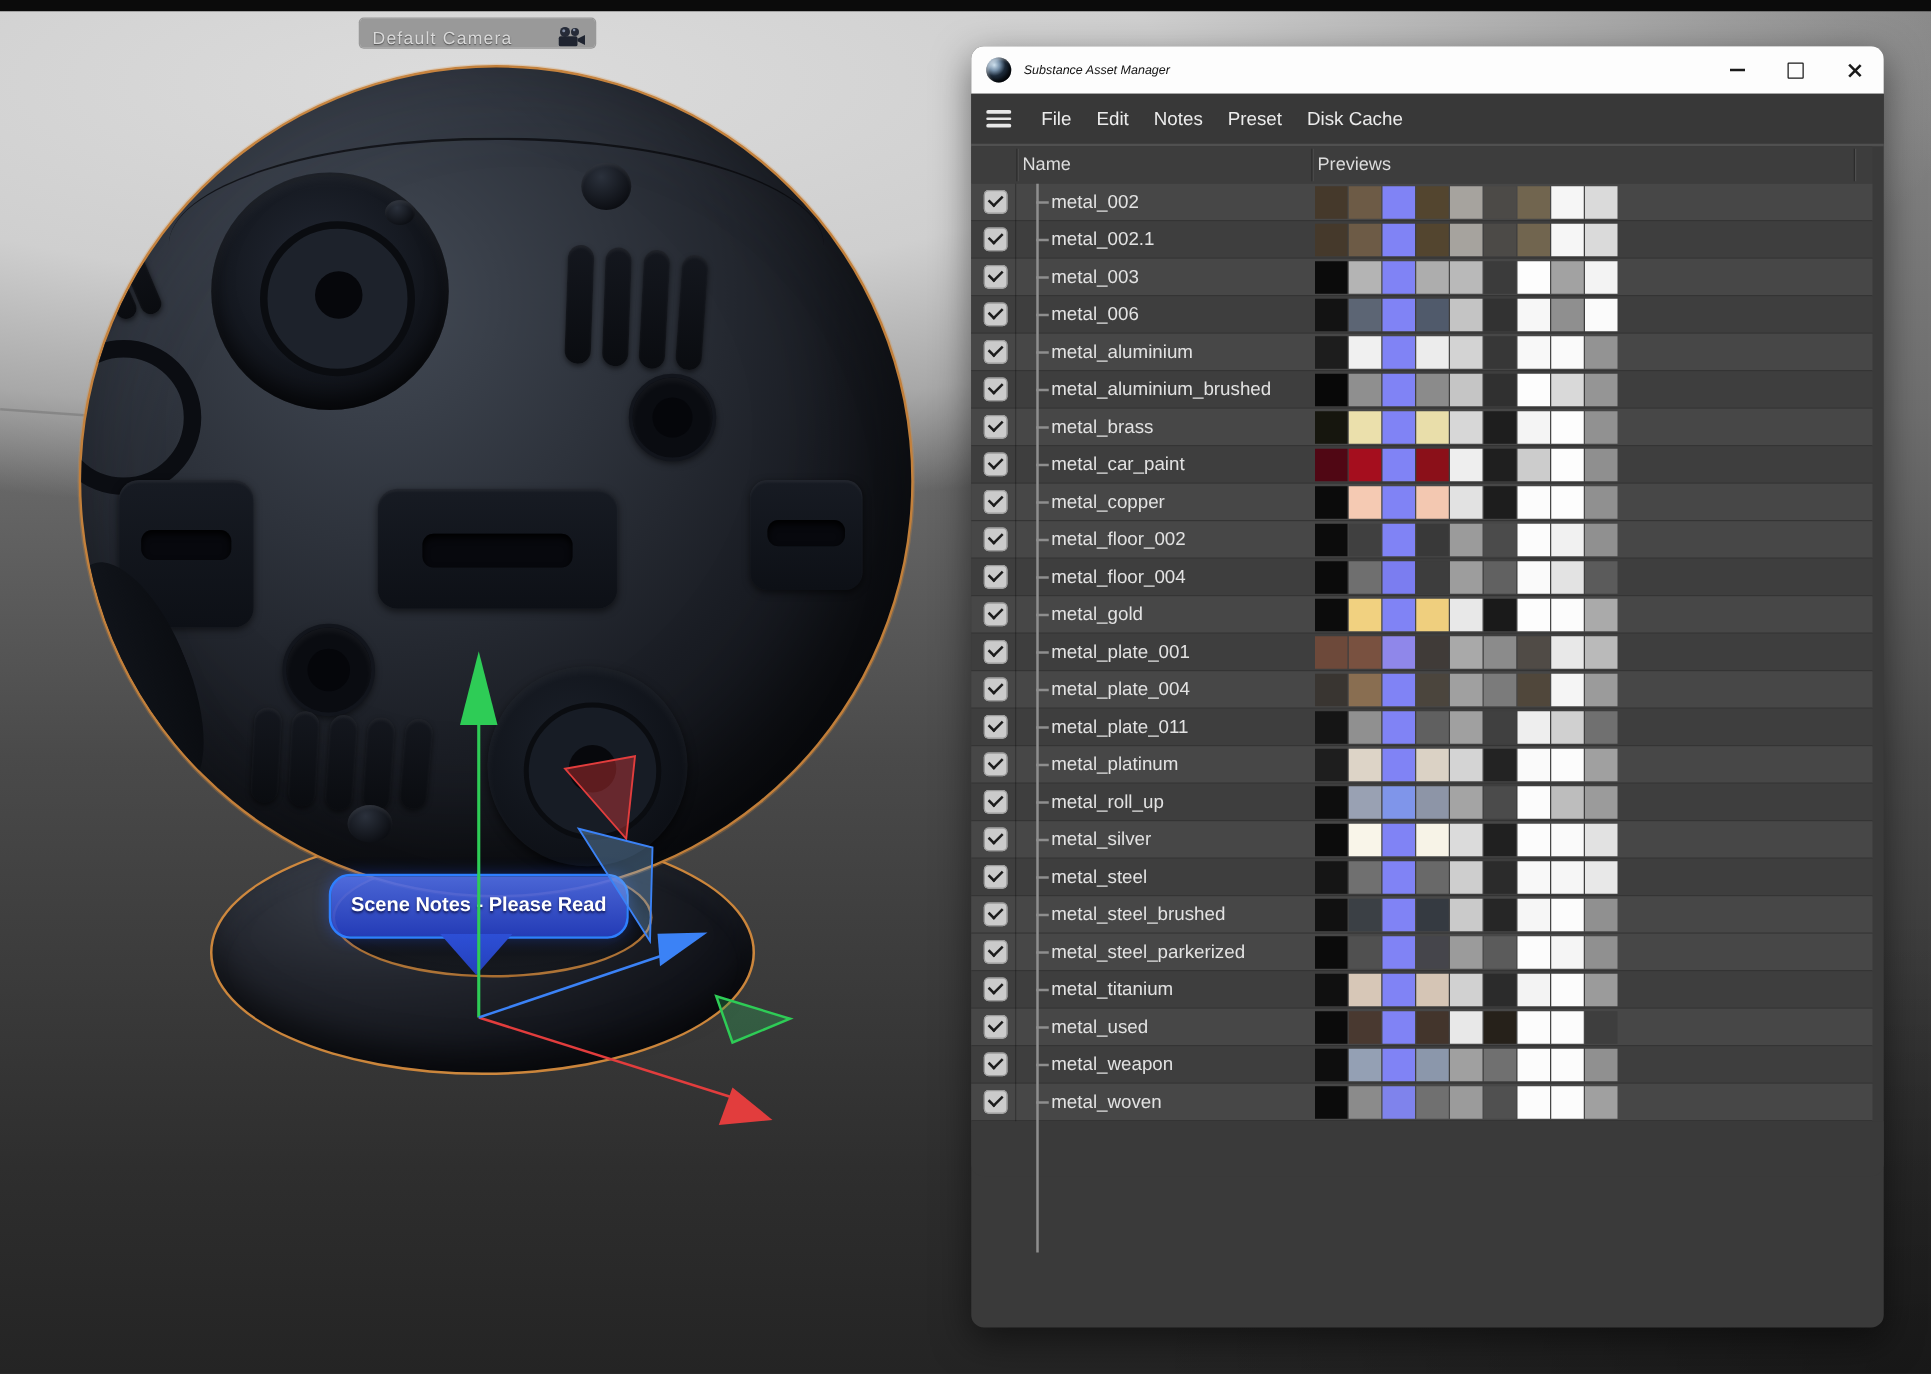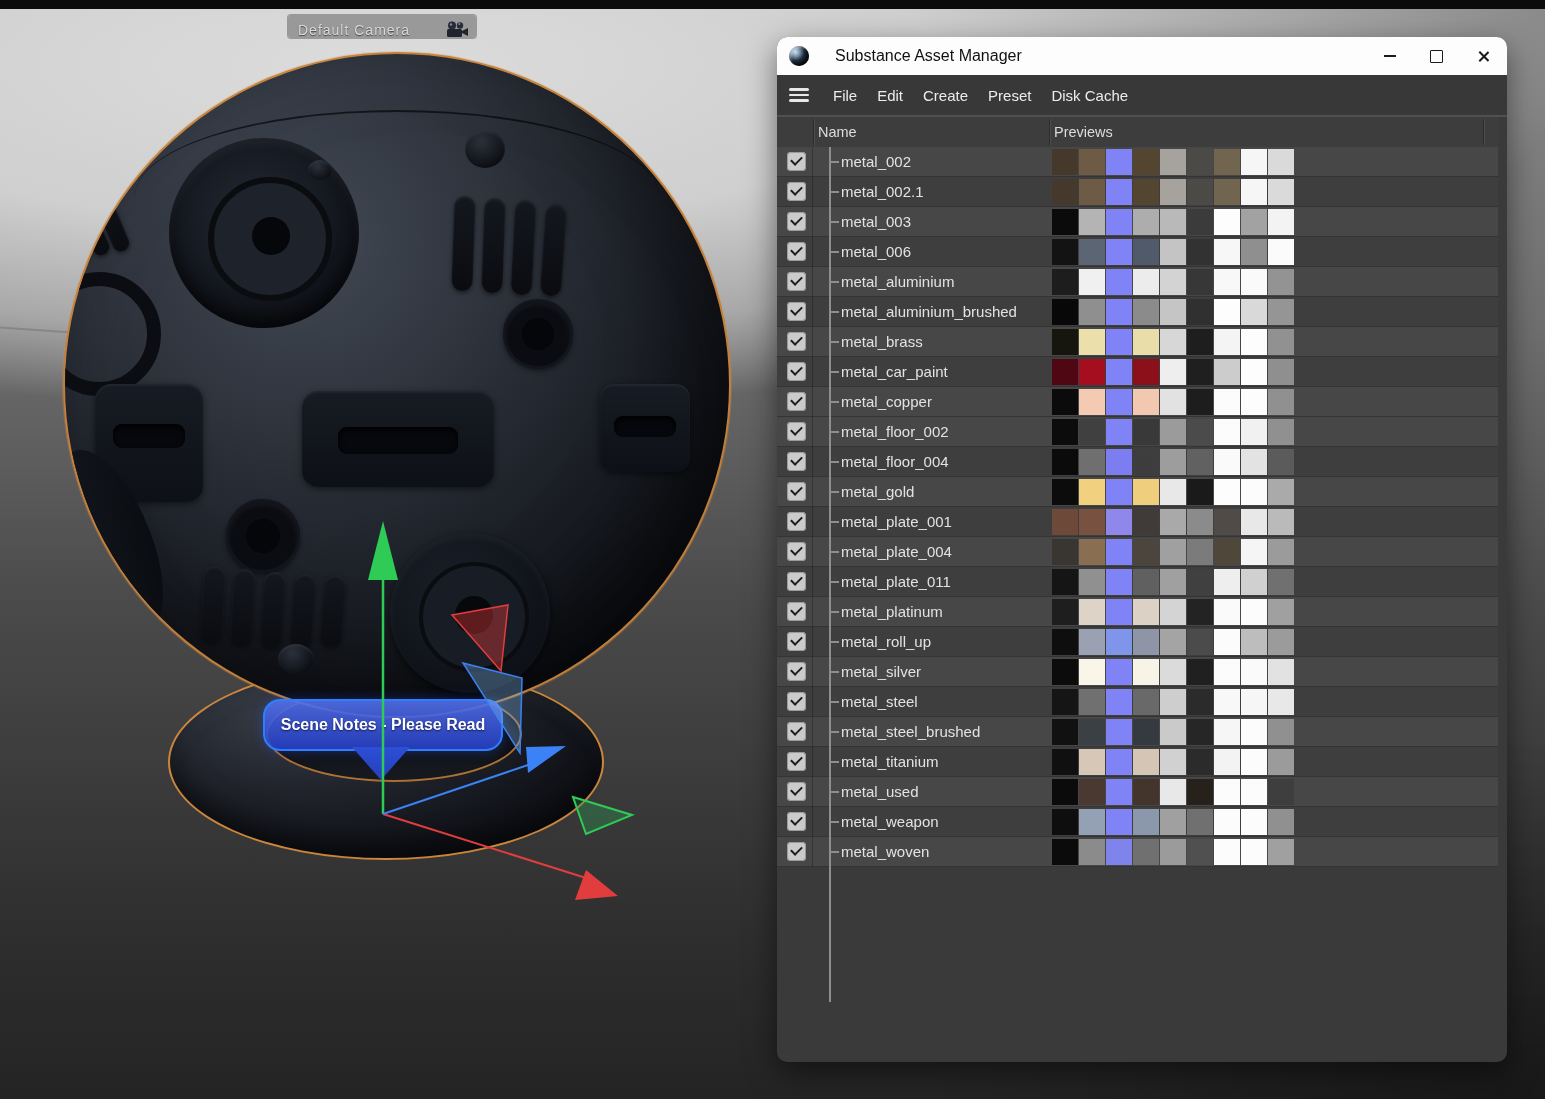--- a/index.html
+++ b/index.html
@@ -71,21 +71,21 @@
     background:linear-gradient(180deg,#2d4fd6,#2440bb);
     clip-path:polygon(0 0,100% 0,50% 100%);filter:drop-shadow(0 1px 1px #2e7fff);}
   #gizmo{position:absolute;left:0;top:0;pointer-events:none;}
   
   .window{position:absolute;left:777px;top:37px;width:730px;height:1025px;border-radius:10px;
     background:#3a3a3a;box-shadow:0 10px 30px rgba(0,0,0,.5);}
   .titlebar{height:38px;background:#fdfdfd;border-radius:10px 10px 0 0;display:flex;align-items:center;padding:0 0 0 12px;}
   .logo{width:20px;height:20px;border-radius:50%;
     background:radial-gradient(circle at 32% 30%, #cfe2ef 0%, #7a94ad 22%, #1d2b3a 45%, #0a1018 75%);
     box-shadow:inset -2px -2px 3px rgba(0,0,0,.6), inset 2px 2px 2px rgba(255,255,255,.35);}
-  .title{margin-left:26px;font-size:16px;color:#111;}
+  .title{margin-left:10px;font-size:10px;color:#111;font-style:italic;}
   .winbtns{margin-left:auto;display:flex;height:100%;}
   .wbtn{width:47px;height:100%;display:flex;align-items:center;justify-content:center;cursor:default;}
   .ic-min{width:12px;height:1.5px;background:#1a1a1a;}
   .ic-max{width:11px;height:11px;border:1.4px solid #1a1a1a;border-radius:1px;}
   .ic-close{position:relative;width:13px;height:13px;}
   .ic-close::before,.ic-close::after{content:"";position:absolute;left:6px;top:0;width:1.5px;height:13px;background:#1a1a1a;}
   .ic-close::before{transform:rotate(45deg);} .ic-close::after{transform:rotate(-45deg);}
   .menubar{height:40px;background:#383838;display:flex;align-items:center;padding-left:12px;}
   .burger{width:20px;height:14px;display:flex;flex-direction:column;justify-content:space-between;margin-right:14px;}
   .burger i{display:block;height:2.6px;background:#e8e8e8;border-radius:1.5px;}
@@ -227,21 +227,21 @@
     </div>
   </div>
   <div class="menubar">
     <div class="burger">
         <i></i>
         <i></i>
         <i></i>
       </div>
     <span class="mitem">File</span>
     <span class="mitem">Edit</span>
-    <span class="mitem">Create</span>
+    <span class="mitem">Notes</span>
     <span class="mitem">Preset</span>
     <span class="mitem">Disk Cache</span>
   </div>
   <div class="msep"></div>
   <div class="thead">
     <div class="vdiv" style="left:36px;"></div>
     <span class="col col-name">Name</span>
     <div class="vdiv" style="left:272px;"></div>
     <span class="col col-prev">Previews</span>
     <div class="vdiv" style="left:706px;"></div>
@@ -600,20 +600,38 @@
           <div class="sw" style="background: rgb(59, 64, 69);"></div>
           <div class="sw" style="background: rgb(128, 131, 245);"></div>
           <div class="sw" style="background: rgb(53, 58, 65);"></div>
           <div class="sw" style="background: rgb(202, 202, 202);"></div>
           <div class="sw" style="background: rgb(38, 38, 38);"></div>
           <div class="sw" style="background: rgb(246, 246, 246);"></div>
           <div class="sw" style="background: rgb(252, 252, 252);"></div>
           <div class="sw" style="background: rgb(144, 144, 144);"></div>
         </div>
       </div>
+      <div class="row odd">
+        <div class="cb">
+          <span class="check"></span>
+        </div>
+        <span class="branch"></span>
+        <span class="mname">metal_steel_parkerized</span>
+        <div class="sws">
+          <div class="sw" style="background: rgb(11, 11, 11);"></div>
+          <div class="sw" style="background: rgb(80, 80, 80);"></div>
+          <div class="sw" style="background: rgb(128, 131, 245);"></div>
+          <div class="sw" style="background: rgb(69, 69, 75);"></div>
+          <div class="sw" style="background: rgb(155, 155, 155);"></div>
+          <div class="sw" style="background: rgb(91, 91, 91);"></div>
+          <div class="sw" style="background: rgb(252, 252, 252);"></div>
+          <div class="sw" style="background: rgb(245, 245, 245);"></div>
+          <div class="sw" style="background: rgb(144, 144, 144);"></div>
+        </div>
+      </div>
       <div class="row even">
         <div class="cb">
           <span class="check"></span>
         </div>
         <span class="branch"></span>
         <span class="mname">metal_titanium</span>
         <div class="sws">
           <div class="sw" style="background: rgb(16, 16, 16);"></div>
           <div class="sw" style="background: rgb(215, 199, 183);"></div>
           <div class="sw" style="background: rgb(128, 131, 245);"></div>

